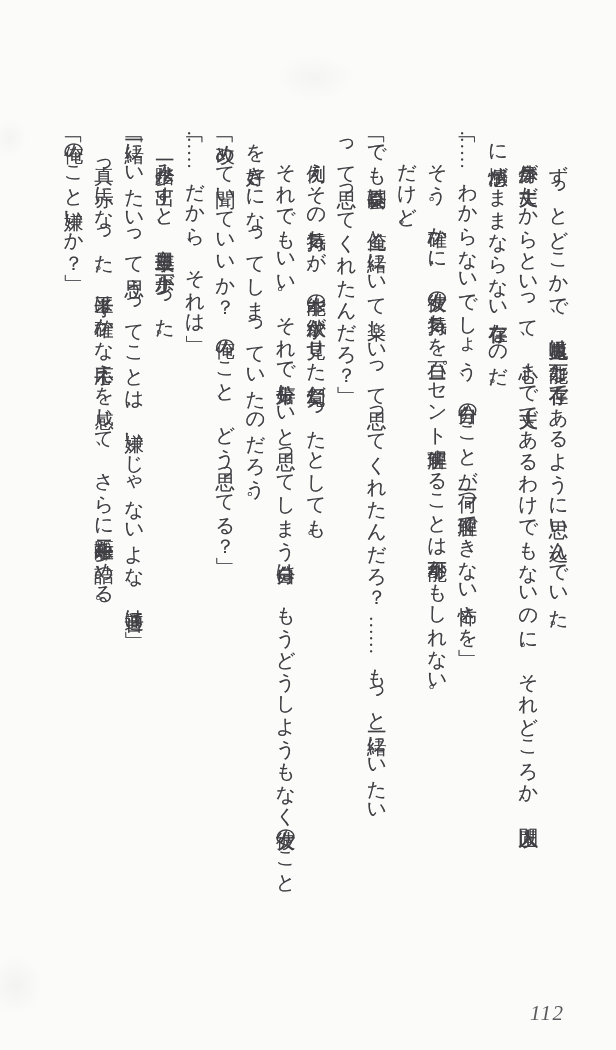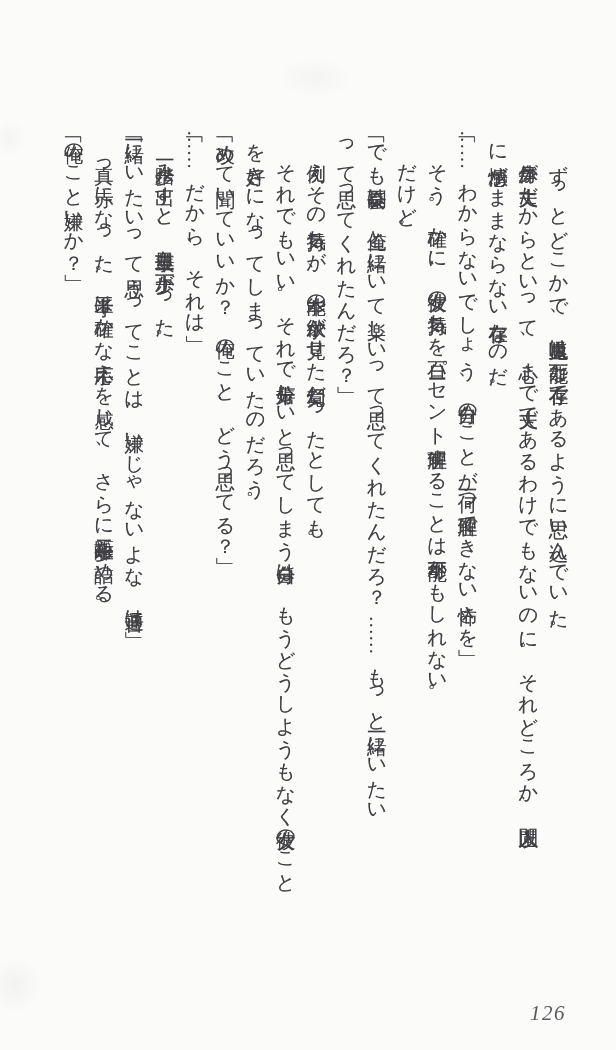--- a/index.html
+++ b/index.html
@@ -86,15 +86,15 @@
     <div class="tcol">　それでもいい。それで十分嬉しいと思ってしまう自分は、もうどうしようもなく彼女のこと</div>
     <div class="tcol">を好きになってしまっていたのだろう。</div>
     <div class="tcol">「改めて聞いていいか？　俺のこと、どう思ってる？」</div>
     <div class="tcol">「……だから、それは」</div>
     <div class="tcol">　一歩踏み出すと、瑛里華も一歩下がった。</div>
     <div class="tcol">「一緒にいたいって思うってことは、嫌いじゃないよな、普通は」</div>
     <div class="tcol">　真っ赤になった。孝平は確かな手応えを感じて、さらに二歩距離を詰める。</div>
     <div class="tcol">「俺のこと嫌いか？」</div>
   </div>
 
-  <div class="pagenum">126</div>
+  <div class="pagenum">112</div>
 
 </div>
 
 </body></html>

